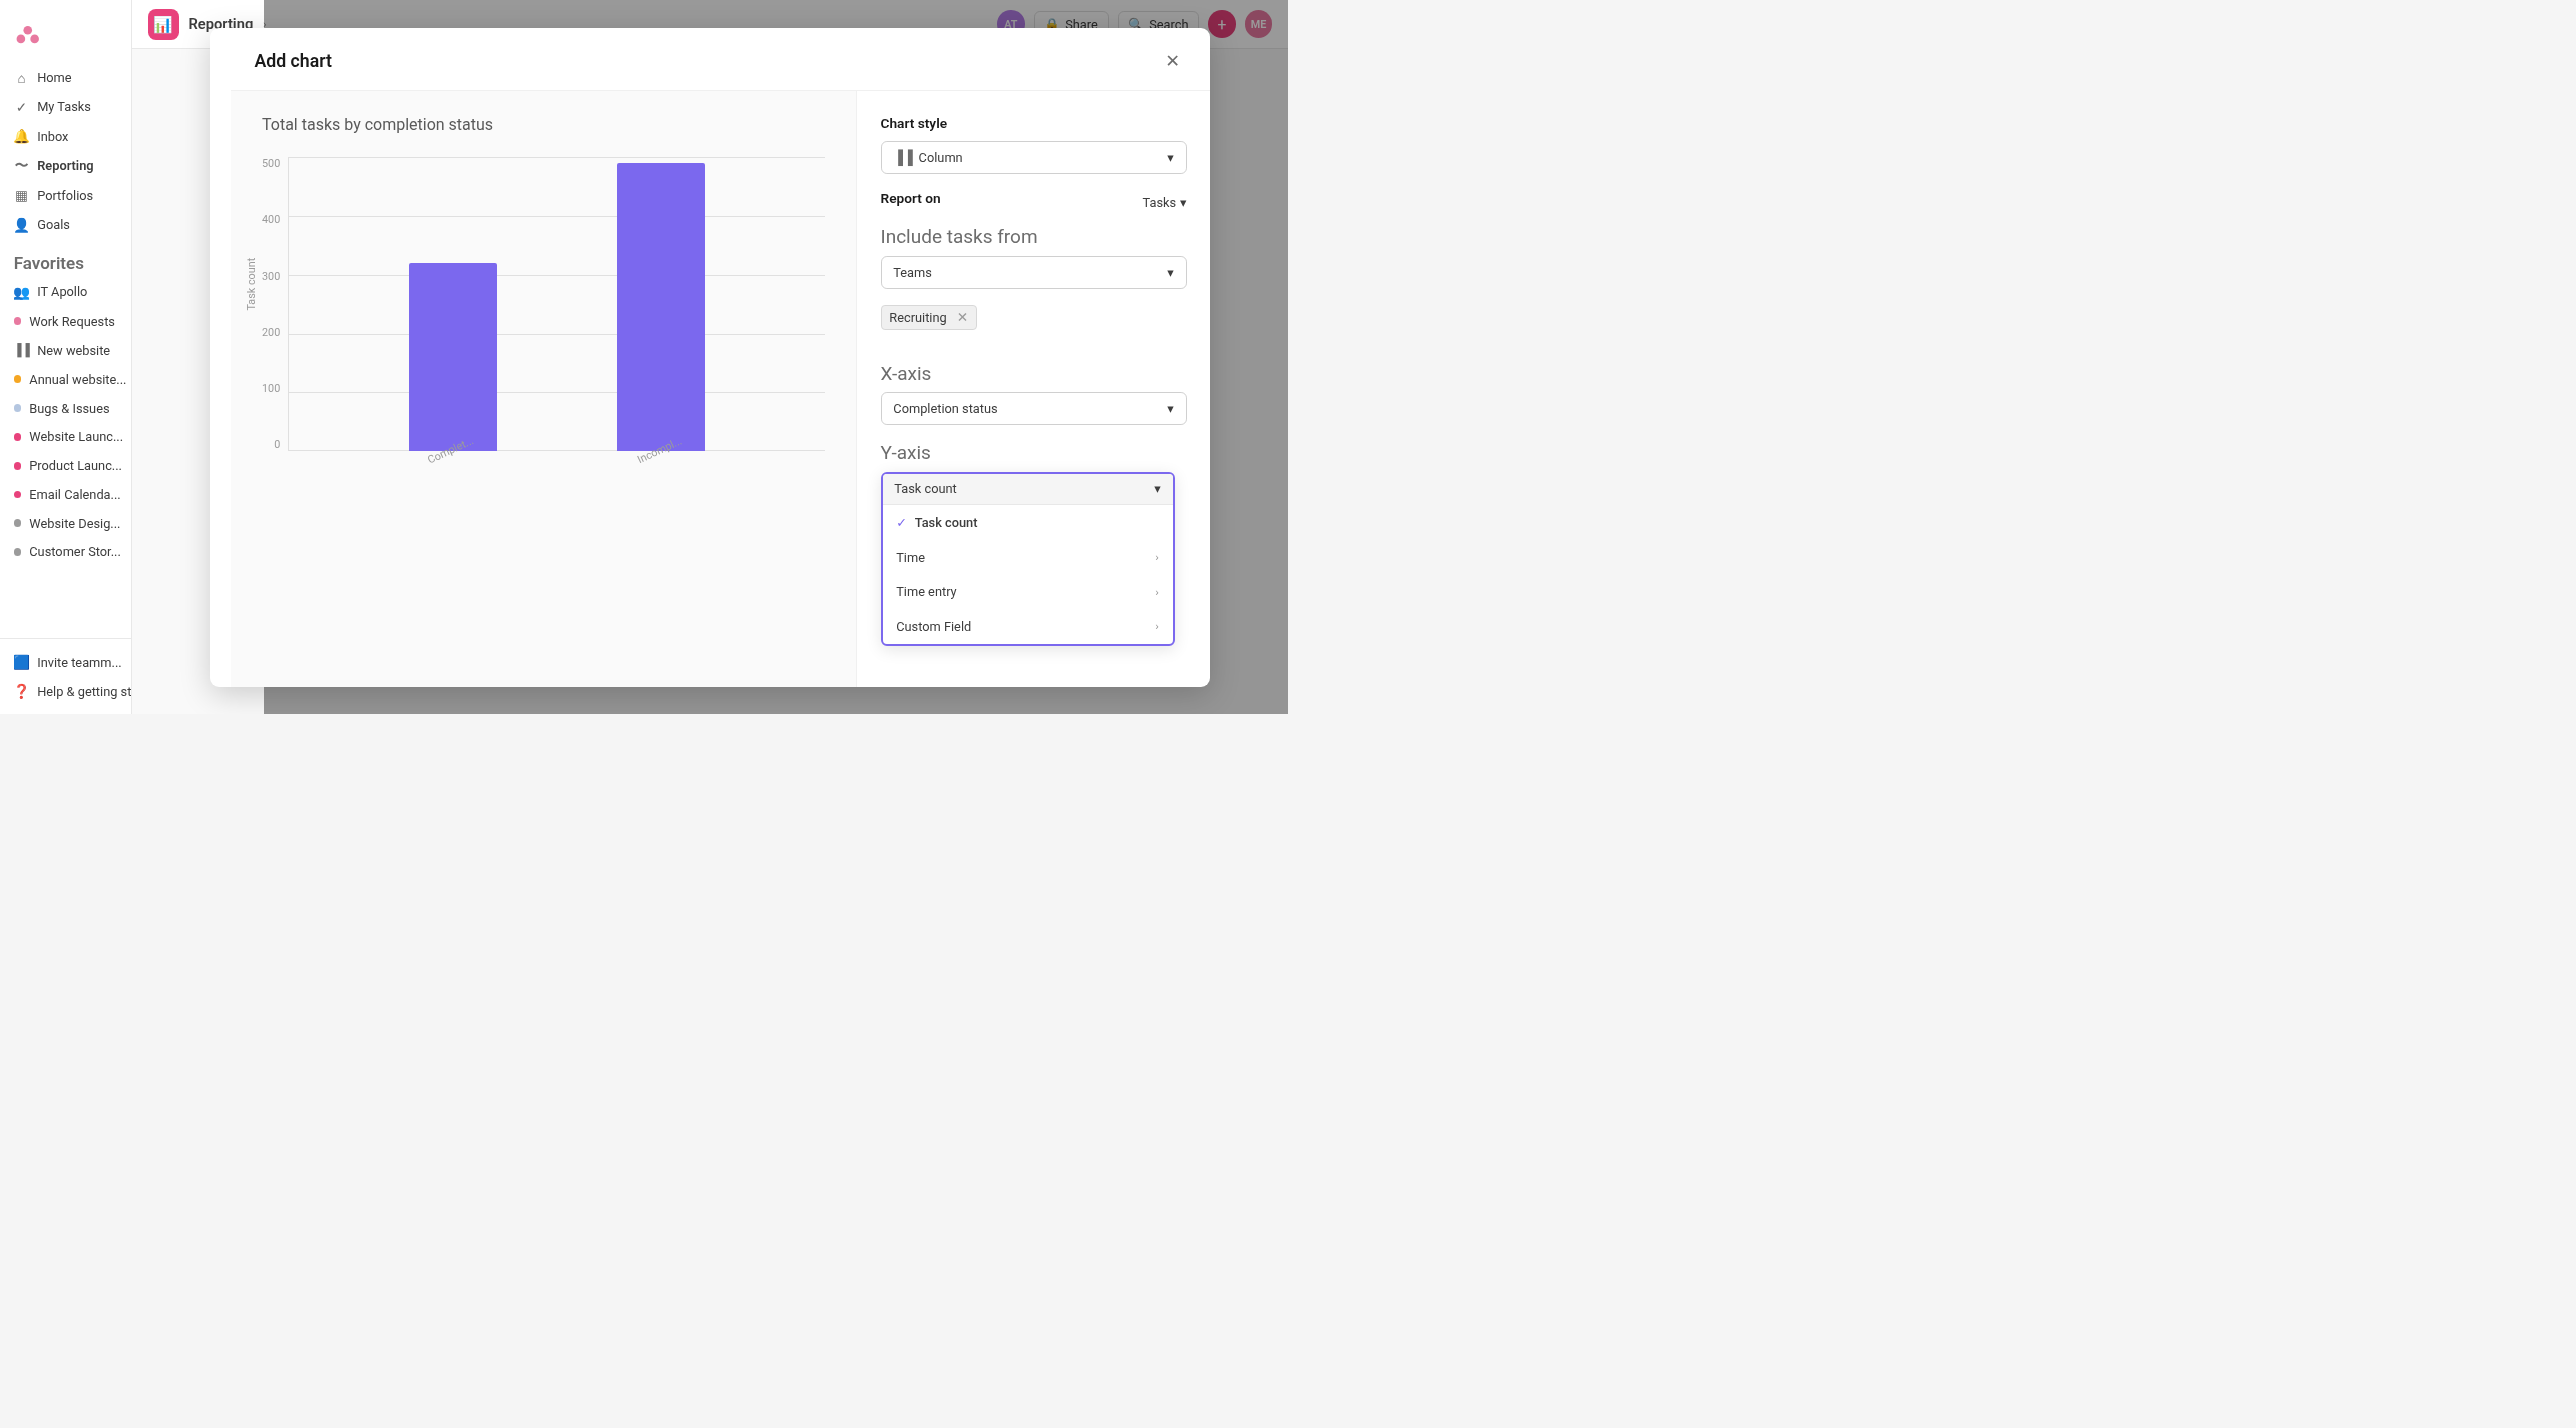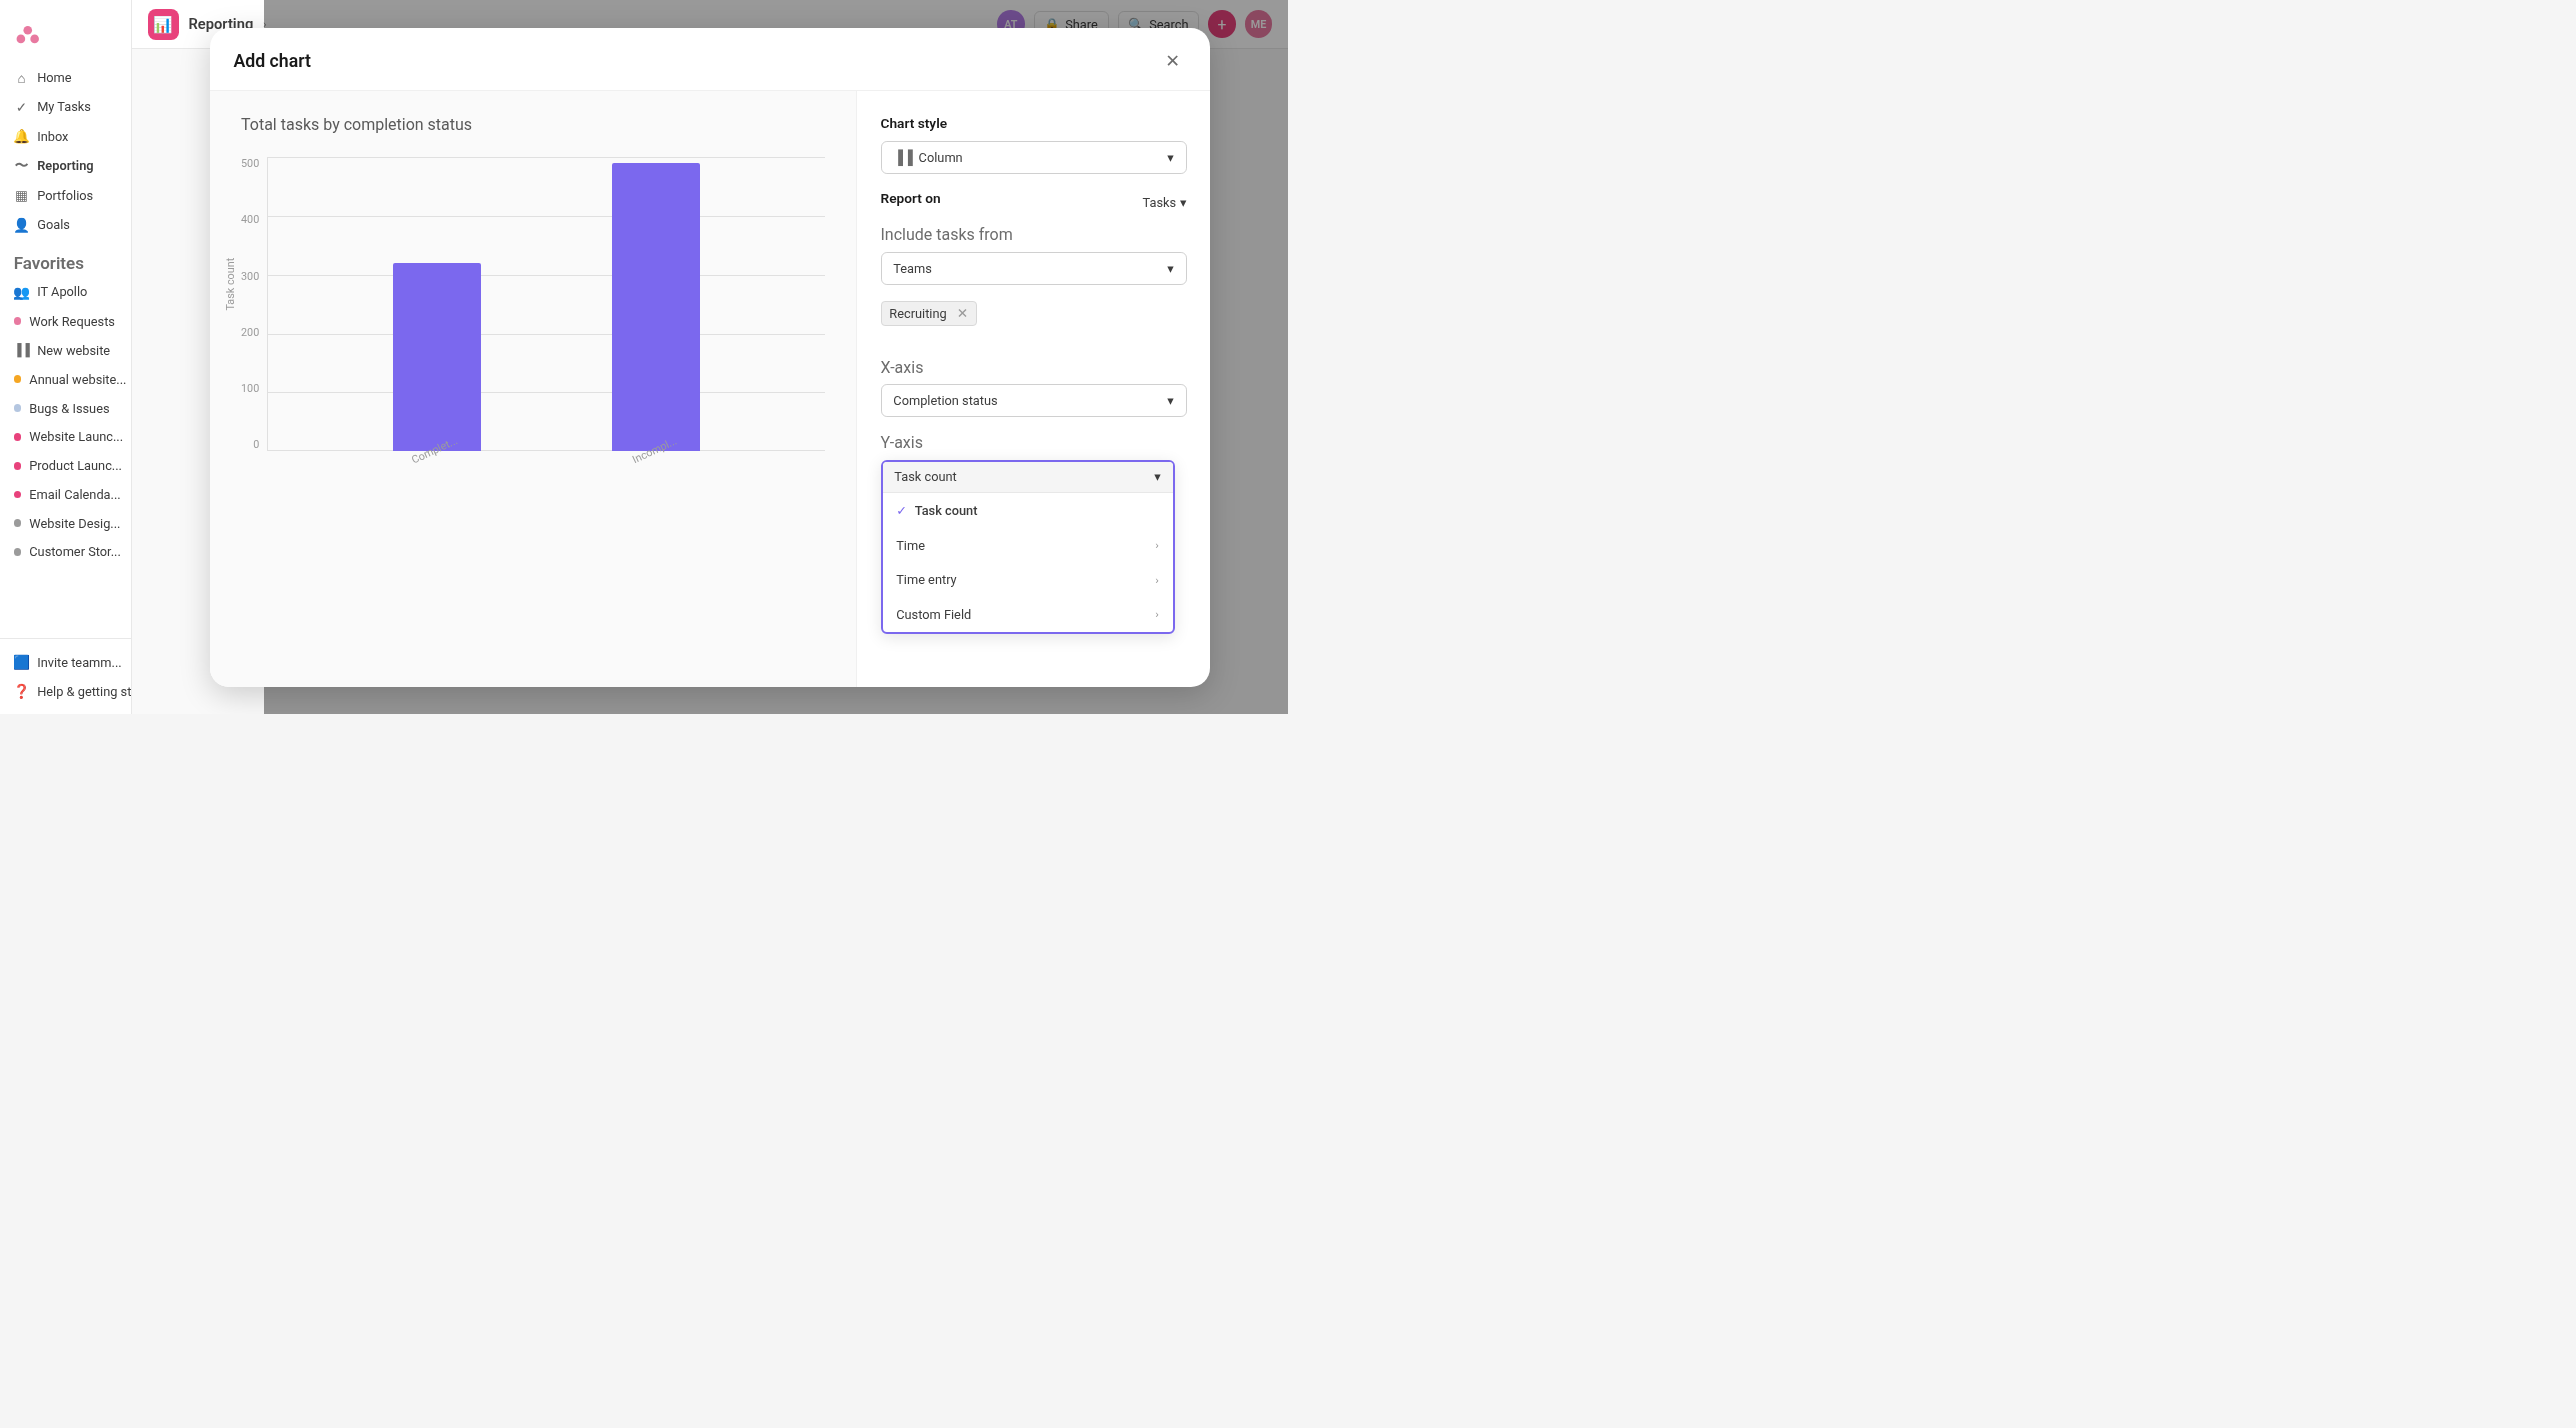--- a/index.html
+++ b/index.html
@@ -170,26 +170,27 @@
     }
 
     
     .modal {
       position: absolute;
       left: 78px;
       top: 27.5px;
       right: 78px;
       bottom: 27.5px;
       background: white;
-      border-radius: 19px;
+      border-radius: 9px;
       box-shadow: 0 7.8px 31px rgba(0,0,0,0.18);
       z-index: 20;
       display: flex;
       flex-direction: column;
       overflow: hidden;
+      padding-left: 21px;
     }
     .modal-header {
       padding: 19.6px 23.5px 15.7px;
       border-bottom: 1px solid #f0f0f0;
       display: flex;
       align-items: center;
       justify-content: space-between;
       flex-shrink: 0;
     }
     .modal-title {
@@ -266,21 +267,21 @@
       align-items: center;
       justify-content: space-between;
       margin-bottom: 15.7px;
     }
     .config-select-inner {
       display: flex;
       align-items: center;
       gap: 5.9px;
     }
     .config-label {
-      font-size: 16px;
+      font-size: 19px;
       color: #6d6d6d;
       margin-bottom: 7.8px;
     }
     .report-on-row {
       display: flex;
       align-items: center;
       justify-content: space-between;
       margin-bottom: 9.8px;
     }
     .report-on-value {

